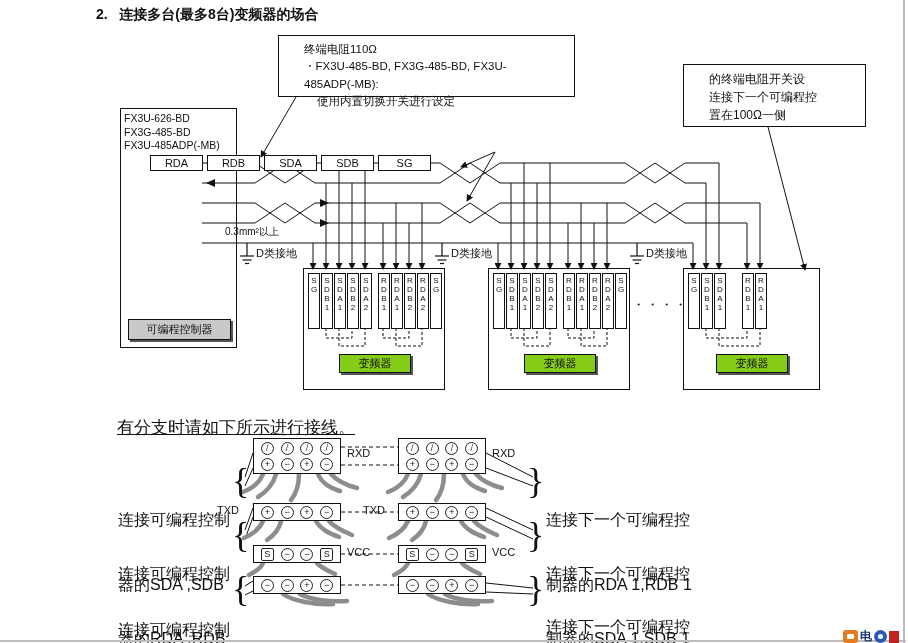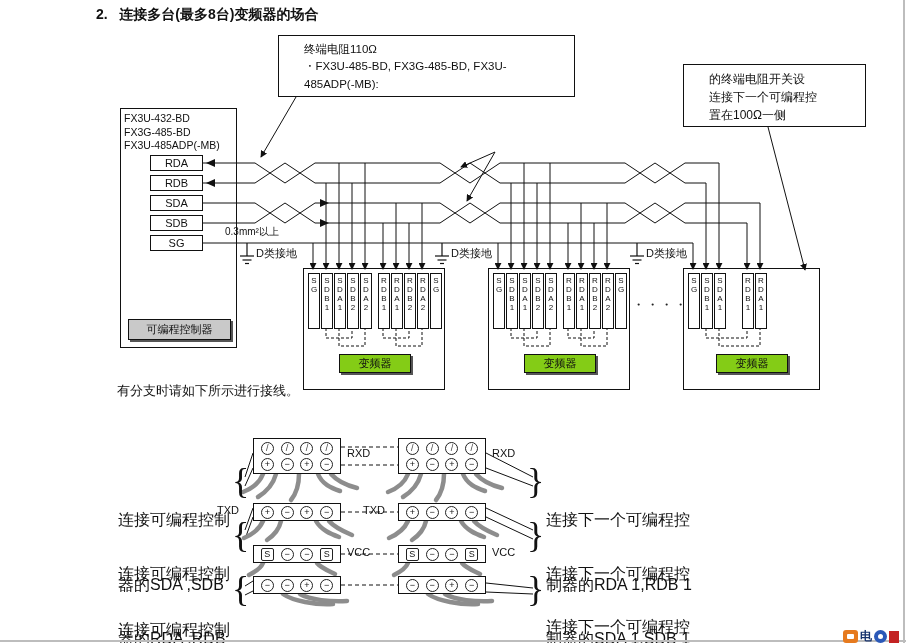--- a/index.html
+++ b/index.html
@@ -6,35 +6,35 @@
   .page{position:relative;width:908px;height:643px;background:#fff;overflow:hidden;
         font-family:"Liberation Sans","DejaVu Sans",sans-serif;color:#111;}
   .page svg.wires{position:absolute;left:0;top:0;}
   .title{position:absolute;left:96px;top:6px;font-size:14px;font-weight:bold;white-space:pre;}
   .callout{position:absolute;border:1px solid #111;background:#fff;box-sizing:border-box;padding:5px 25px;line-height:1.5;}
   .c1{left:278px;top:35px;width:297px;height:62px;font-size:11.5px;}
   .c2{left:683px;top:64px;width:183px;height:63px;font-size:12px;}
   .c1 .ind{padding-left:13px;}
   .plcbox{position:absolute;left:120px;top:108px;width:117px;height:240px;border:1px solid #111;box-sizing:border-box;}
   .plcmodels{position:absolute;left:3px;top:3px;font-size:10.5px;line-height:1.3;white-space:nowrap;}
-  .plcterms{position:absolute;left:29px;top:46px;display:flex;flex-direction:column;gap:4px;}
+  .plcterms{position:absolute;left:29px;top:46px;display:flex;flex-direction:row;gap:4px;}
   .plcterm{width:53px;height:16px;border:1px solid #111;font-size:11px;display:flex;align-items:center;justify-content:center;background:#fff;box-sizing:border-box;}
   .shadowlbl{border:1px solid #111;box-shadow:2px 2px 0 #555;display:flex;align-items:center;justify-content:center;font-size:11px;}
   .plclbl{position:absolute;left:7px;top:210px;width:101px;height:19px;background:#c9c9c9;}
   .txt{position:absolute;white-space:pre;}
   .twl{left:492px;top:126px;font-size:12px;line-height:1.3;}
   .wsz{left:225px;top:225px;font-size:10px;}
   .gnd{font-size:11px;}
   .dots{left:632px;top:296px;font-size:13px;letter-spacing:1px;color:#222;}
   .inv{position:absolute;top:268px;height:122px;border:1px solid #111;box-sizing:border-box;}
   .tgroup{position:absolute;top:4px;display:flex;gap:1px;}
   .tcol{width:12px;height:56px;border:1px solid #111;box-sizing:border-box;font-size:8px;line-height:9px;
         text-align:center;white-space:pre-line;padding-top:2px;background:#fff;}
   .invlbl{position:absolute;top:85px;width:70px;height:17px;background:#84cc16;}
-  .bhead{left:117px;top:382px;font-size:13px;}
+  .bhead{left:117px;top:416px;font-size:17px;text-decoration:underline;}
   .tblock{position:absolute;top:438px;width:88px;height:160px;}
   .trow{position:absolute;left:0;width:88px;height:18px;border:1px solid #111;background:#fff;display:flex;
         align-items:center;justify-content:space-evenly;box-sizing:border-box;}
   .trow2{height:36px;flex-direction:column;justify-content:space-evenly;padding:1px 0;}
   .cellline{display:flex;width:100%;justify-content:space-evenly;align-items:center;height:16px;}
   .tcell{width:13px;height:13px;border:1px solid #222;border-radius:50%;display:inline-flex;align-items:center;
          justify-content:center;font-size:9px;line-height:1;background:#fff;box-sizing:border-box;}
   .tcell.s{border-radius:2px;}
   .tcell.screw{color:#444;}
   .sideR{font-size:11px;}
@@ -191,31 +191,32 @@
       <path d="M428,594 C438,601 460,605 478,604"></path>
       <path d="M445,594 C455,600 476,602 492,601"></path>
     </g>
   </svg>
 
   <div class="title">2.   连接多台(最多8台)变频器的场合</div>
 
   <div class="callout c1">
     <div>终端电阻110Ω</div>
     <div>・FX3U-485-BD, FX3G-485-BD, FX3U-485ADP(-MB):</div>
+    <div class="ind">使用内置切换开关进行设定</div>
   </div>
 
   <div class="callout c2">
     <div>的终端电阻开关设</div>
     <div>连接下一个可编程控</div>
     <div>置在100Ω一侧</div>
   </div>
 
   <div class="plcbox">
     <div class="plcmodels">
-      <div>FX3U-432-BD</div>
+      <div>FX3U-626-BD</div>
       <div>FX3G-485-BD</div>
       <div>FX3U-485ADP(-MB)</div>
     </div>
     <div class="plcterms">
       <div class="plcterm">RDA</div>
       <div class="plcterm">RDB</div>
       <div class="plcterm">SDA</div>
       <div class="plcterm">SDB</div>
       <div class="plcterm">SG</div>
     </div>

